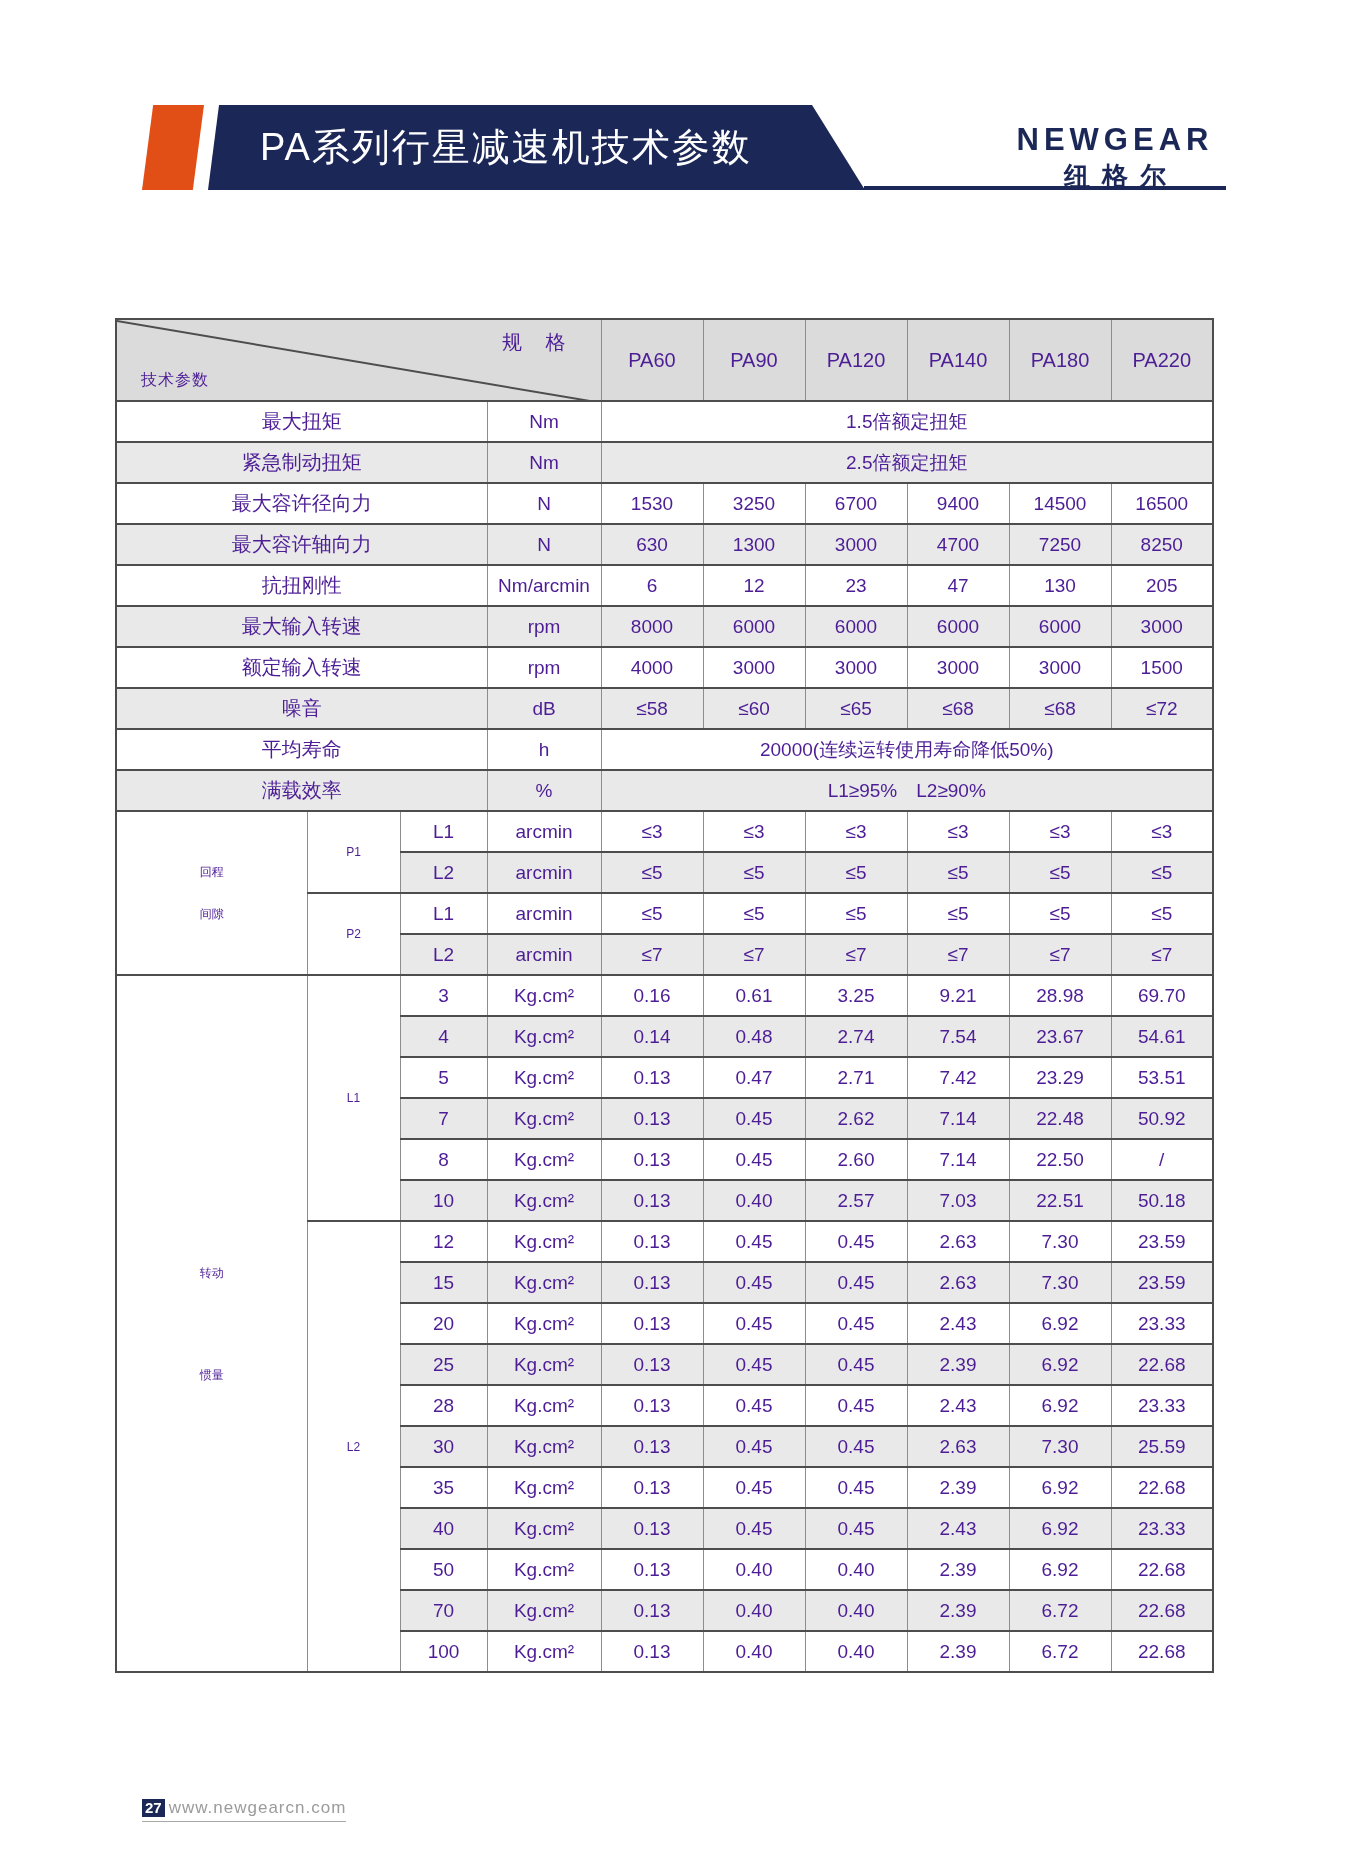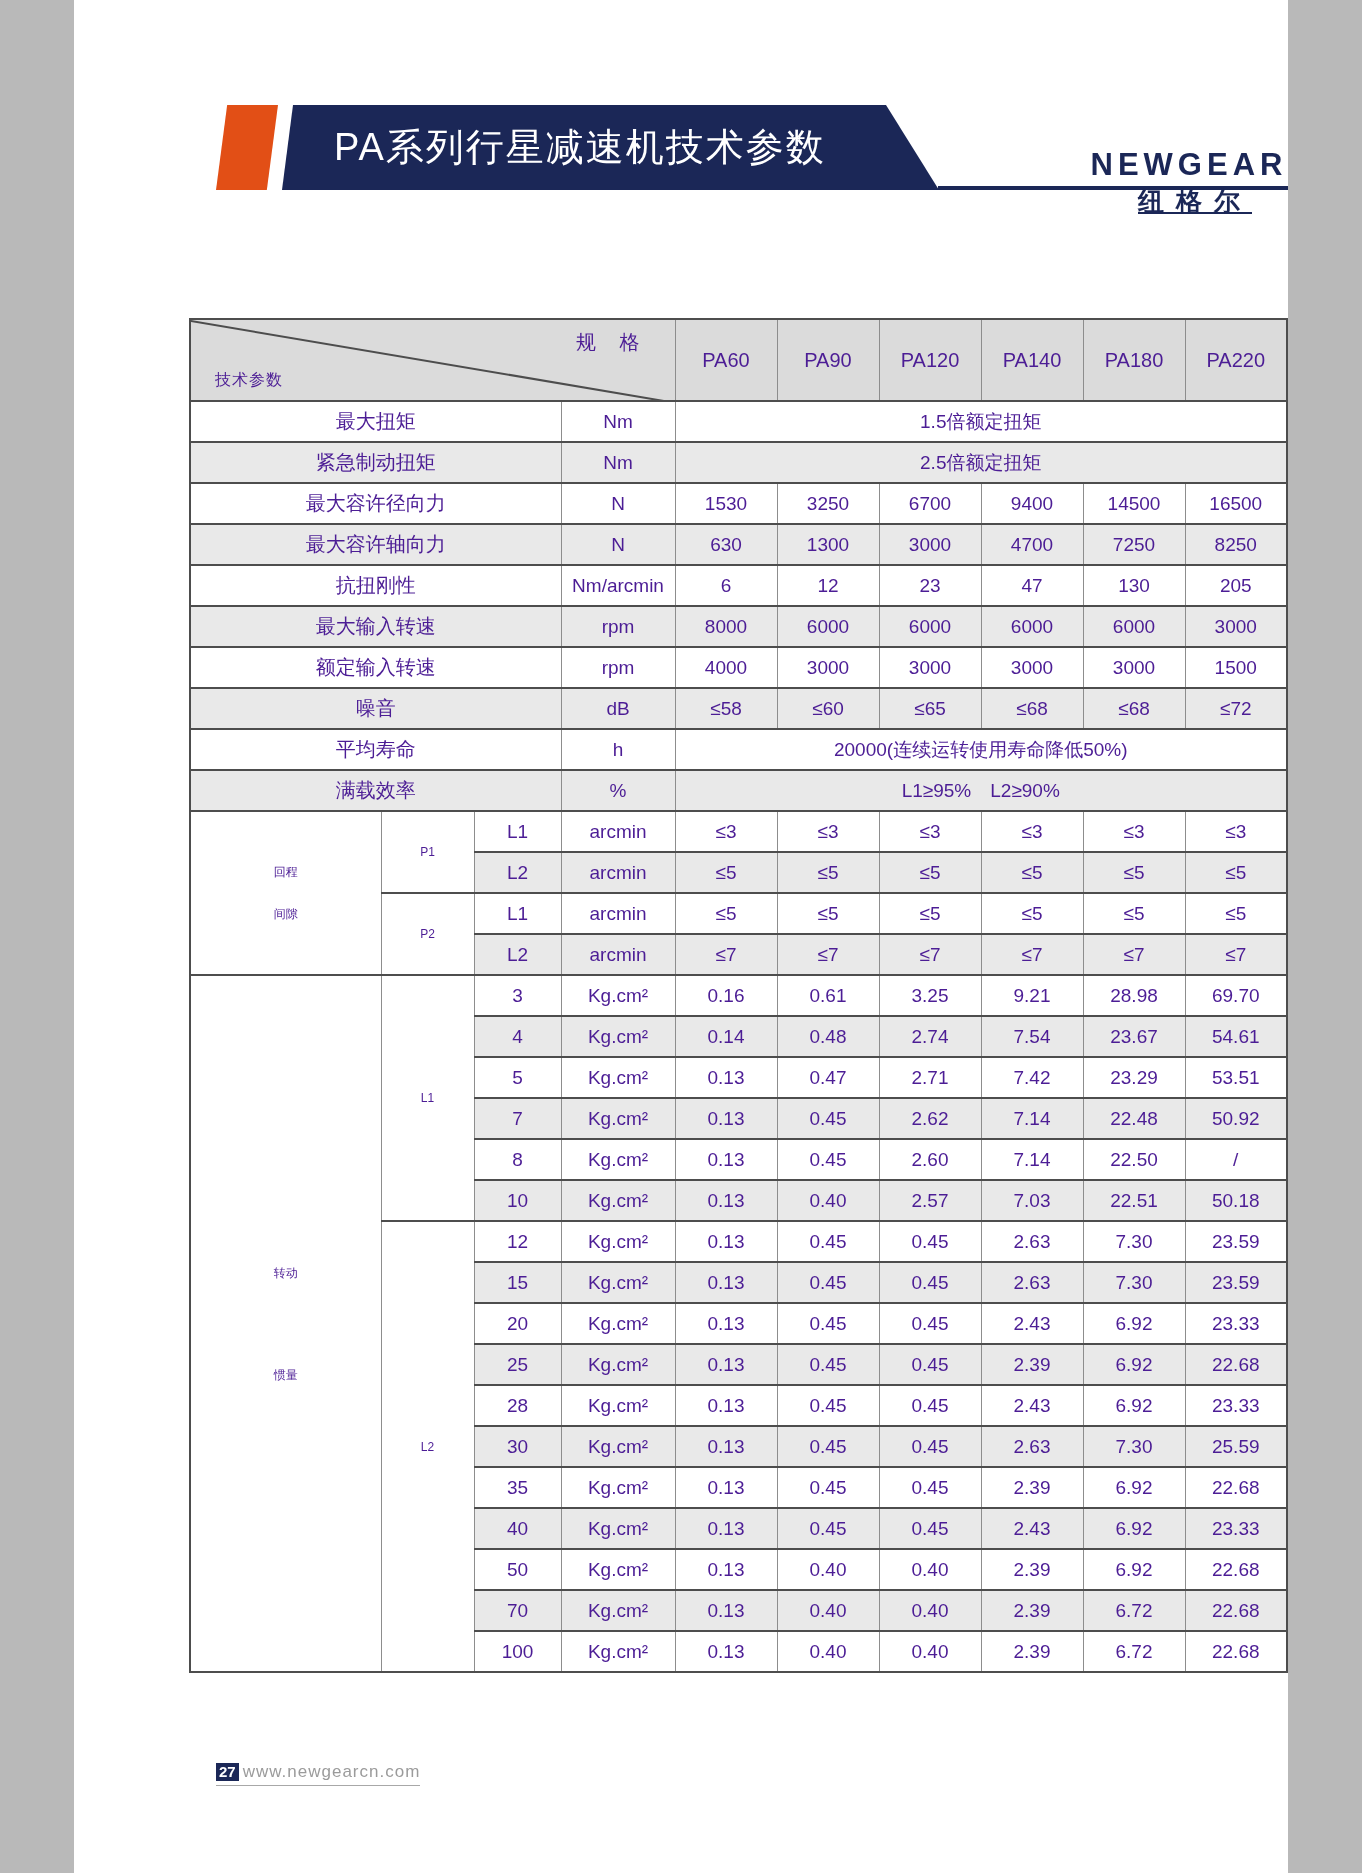--- a/index.html
+++ b/index.html
@@ -1,32 +1,32 @@
 <!DOCTYPE html>
 <html style="--navy: #1b2757; --orange: #e24f16; --stripe: #e9e9e9; --headerGray: #dbdbdb;"><head>
 <meta charset="utf-8">
 <style>
   html,body{margin:0;padding:0;background:#b9b9b9;}
-  #page{position:relative;width:1214px;height:1873px;background:#ffffff;margin:0 auto;
+  #page{position:relative;width:1362px;height:1873px;background:#ffffff;margin:0 auto;
         font-family:"Liberation Sans","DejaVu Sans",sans-serif;overflow:hidden;}
 
   
   .orange-shape{position:absolute;left:142px;top:105px;width:62px;height:85px;
     background:var(--orange,#e24f16);
     clip-path:polygon(18% 0,100% 0,82% 100%,0 100%);}
   .banner{position:absolute;left:208px;top:105px;width:660px;height:85px;
     background:var(--navy,#1b2757);
     clip-path:polygon(11px 0,604px 0,657px 85px,0 85px);
     display:flex;align-items:center;}
   .banner-title{color:#ffffff;font-size:38px;font-weight:500;letter-spacing:2px;
     padding-left:52px;white-space:nowrap;}
   .header-rule{position:absolute;left:864px;top:186px;width:362px;height:4px;
     background:var(--navy,#1b2757);}
   .logo{position:absolute;left:1002px;top:122px;width:226px;text-align:center;
-    color:var(--navy,#1b2757);margin-top:25px;}
+    color:var(--navy,#1b2757);}
   .logo-en{font-size:31px;font-weight:800;letter-spacing:5px;white-space:nowrap;}
   .logo-cn{font-size:26px;font-weight:800;letter-spacing:12px;margin-top:1px;
     padding-left:12px;white-space:nowrap;text-decoration:underline;}
 
   
   #spec-table{position:absolute;left:115px;top:318px;width:1097px;
     border-collapse:collapse;table-layout:fixed;color:#4c1d95;}
   #spec-table th,#spec-table td{
     border-left:1px solid #8d8d8d;border-right:1px solid #8d8d8d;
     border-top:2px solid #4d4d4d;border-bottom:2px solid #4d4d4d;
@@ -44,21 +44,21 @@
   #spec-table td.glines.bl div + div{margin-top:20px;}
   #spec-table td.glines.in div + div{margin-top:80px;}
 
   .corner{position:relative;}
   .diag{position:absolute;left:0;top:0;width:492px;height:0;
     border-top:2px solid #4d4d4d;transform:rotate(9.6deg);transform-origin:0 0;}
   .c-tr{position:absolute;top:9px;right:26px;font-size:20px;letter-spacing:9px;}
   .c-bl{position:absolute;bottom:9px;left:24px;font-size:16px;letter-spacing:1px;}
 
   
-  .footer{position:absolute;left:142px;top:1762px;
+  .footer{position:absolute;left:142px;top:1798px;
     border-bottom:1px solid #a8a8a8;padding-bottom:3px;
     display:flex;align-items:center;text-align:center;}
   .page-badge{display:inline-block;background:var(--navy,#1b2757);color:#ffffff;
     font-size:15px;font-weight:700;padding:1px 3px;line-height:16px;}
   .site{color:#9b9b9b;font-size:17px;letter-spacing:1px;margin-left:4px;}
 </style>
 </head>
 <body>
 
 <div id="page">

